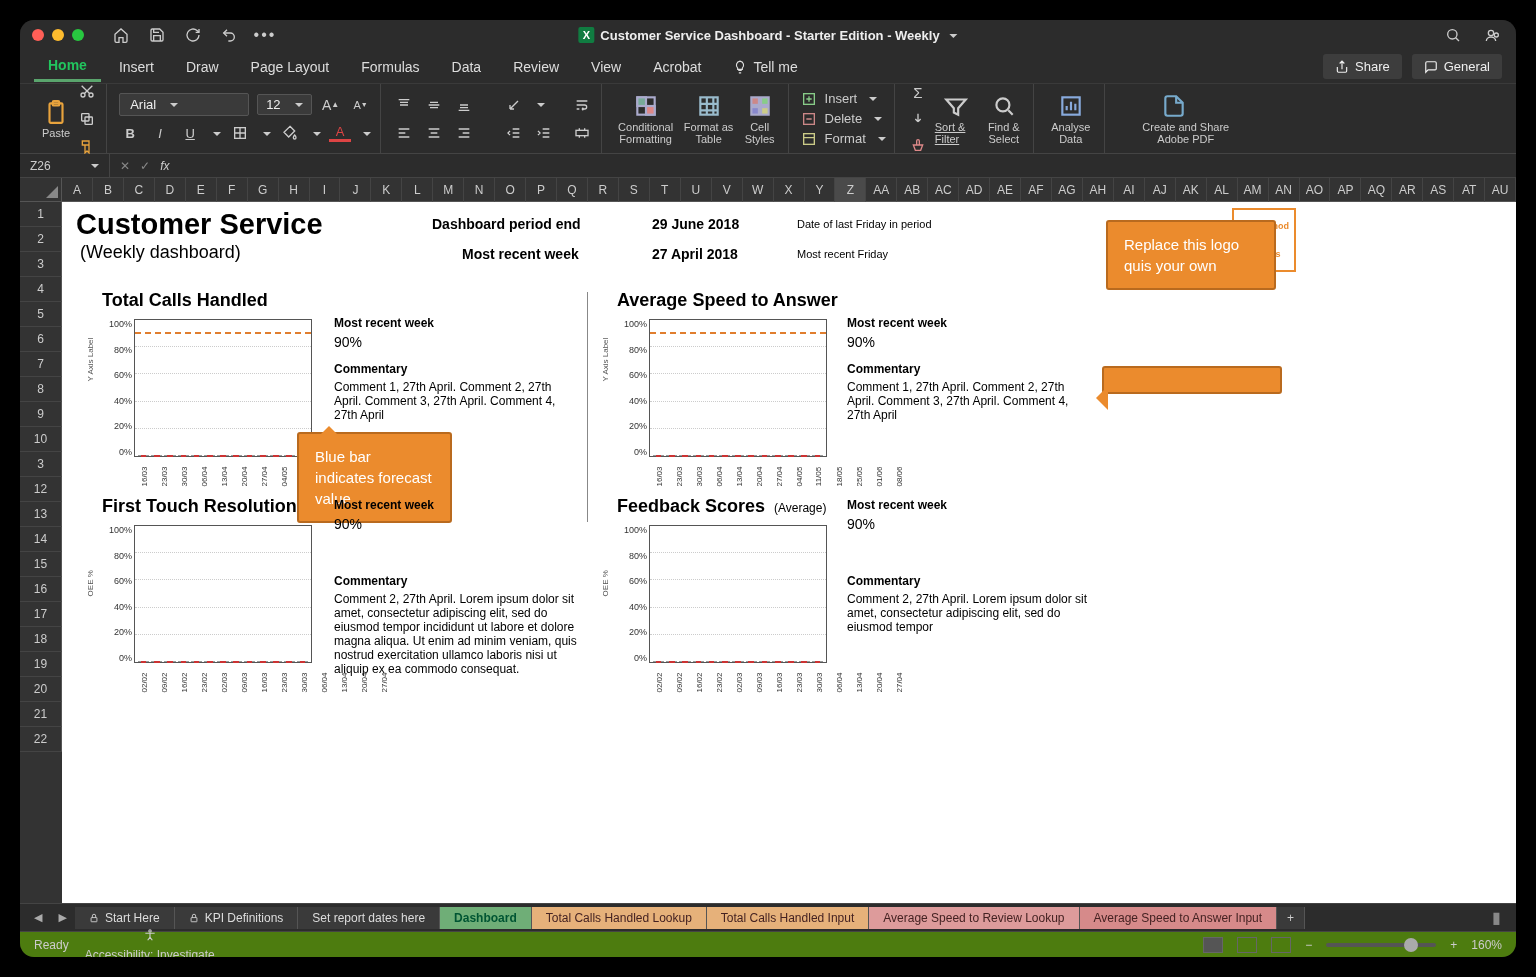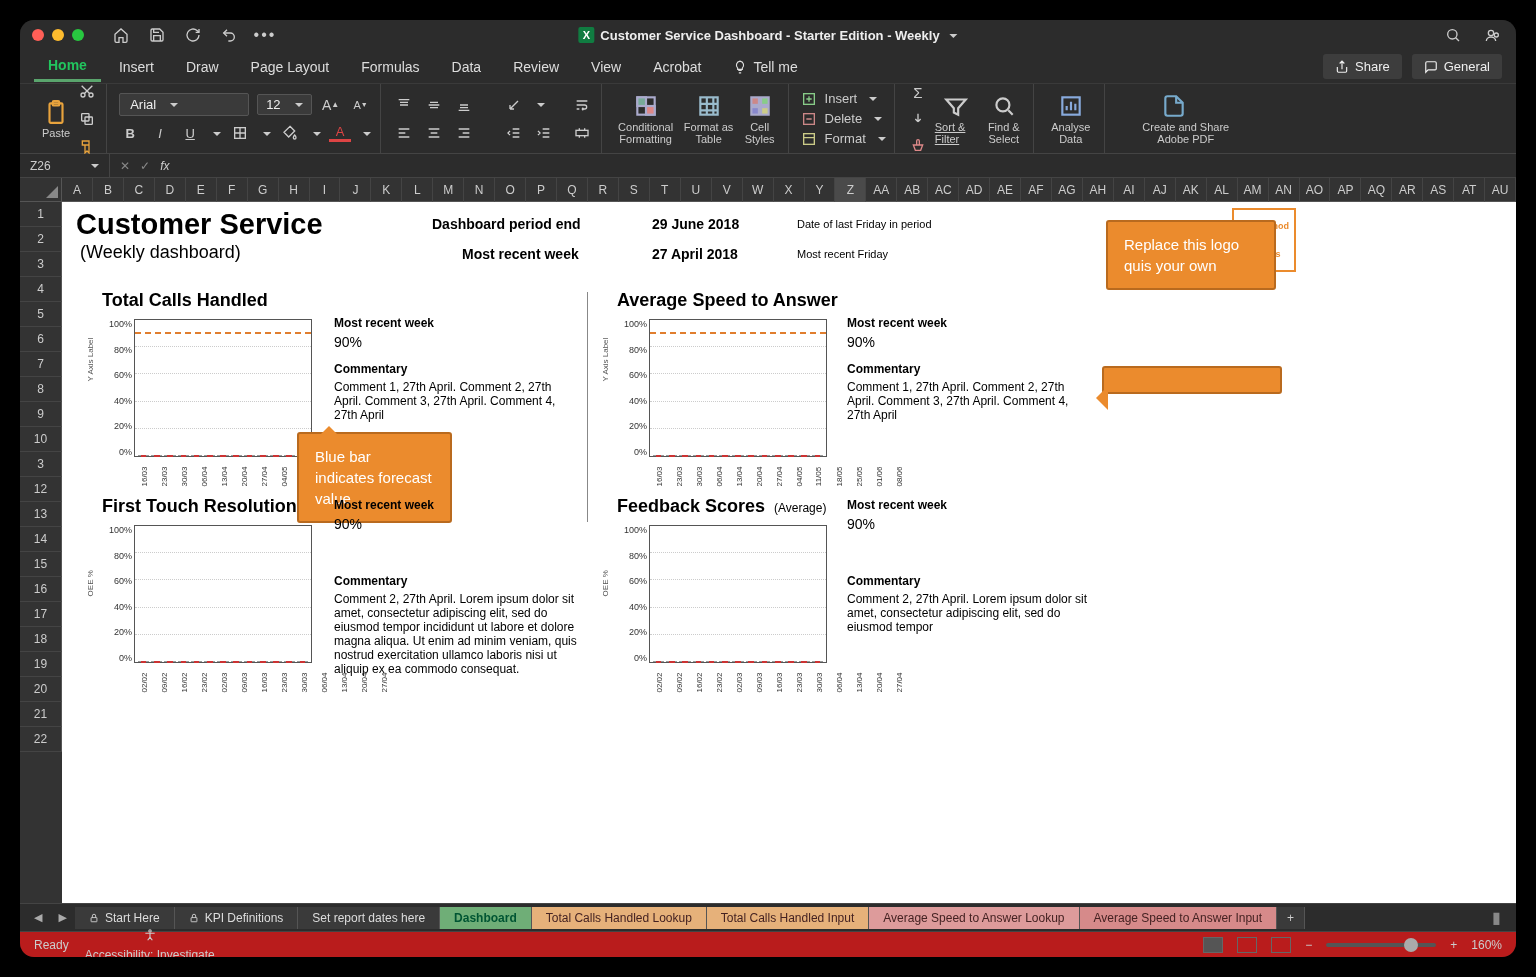--- a/index.html
+++ b/index.html
@@ -95,21 +95,21 @@
   .tab { padding: 4px 14px; font-size: 12px; color: #ddd; background: #3a3a3a; border-right: 1px solid #555; display: flex; align-items: center; gap: 6px; }
   .tab.locked svg { width: 10px; height: 10px; }
   .tab.green { background: #6fae77; color: #053; font-weight: 600; }
   .tab.orange { background: #e6b17a; color: #422; }
   .tab.pink { background: #dd9b9b; color: #422; }
   .tab.rose { background: #d68a8a; color: #422; }
   .tab.add { background: #3a3a3a; color: #ccc; padding: 4px 10px; }
   .tabscroll { margin-left: auto; width: 18px; color: #888; }
 
   
-  .status { height: 26px; background: #b91c1c; display: flex; align-items: center; padding: 0 14px; color: #ccc; font-size: 12px; gap: 16px; border-top: 1px solid #444; }
+  .status { height: 26px; background: #4d7c0f; display: flex; align-items: center; padding: 0 14px; color: #ccc; font-size: 12px; gap: 16px; border-top: 1px solid #444; }
   .status .right { margin-left: auto; display: flex; align-items: center; gap: 14px; }
   .viewbtn { width: 20px; height: 16px; border: 1px solid #666; }
   .slider { width: 110px; height: 4px; background: #555; border-radius: 2px; position: relative; }
   .thumb { position: absolute; right: 18px; top: -5px; width: 14px; height: 14px; border-radius: 50%; background: #aaa; }
 
   .chev::after{content:'';display:inline-block;border:4px solid transparent;border-top-color:#ccc;margin-left:4px;position:relative;top:2px;}
 </style>
 </head>
 <body>
 
@@ -1118,21 +1118,21 @@
           <svg viewBox="0 0 24 24" fill="none" stroke="currentColor" stroke-width="2">
             <rect x="5" y="11" width="14" height="10" rx="1"></rect>
             <path d="M8 11V7a4 4 0 0 1 8 0v4"></path>
           </svg>
           <span>KPI Definitions</span>
         </div>
         <div class="tab">Set report dates here</div>
         <div class="tab green">Dashboard</div>
         <div class="tab orange">Total Calls Handled Lookup</div>
         <div class="tab orange">Total Calls Handled Input</div>
-        <div class="tab pink">Average Speed to Answer Lookup</div>
+        <div class="tab pink">Average Speed to Review Lookup</div>
         <div class="tab rose">Average Speed to Answer  Input</div>
       </div>
     <div class="tab add">+</div>
     <div class="tabscroll">▮</div>
   </div>
 
   <div class="status">
     <span>Ready</span>
     <span style="display:flex;align-items:center;gap:6px;flex-direction:column;">
       <svg width="14" height="14" viewBox="0 0 24 24" fill="none" stroke="currentColor" stroke-width="2">

